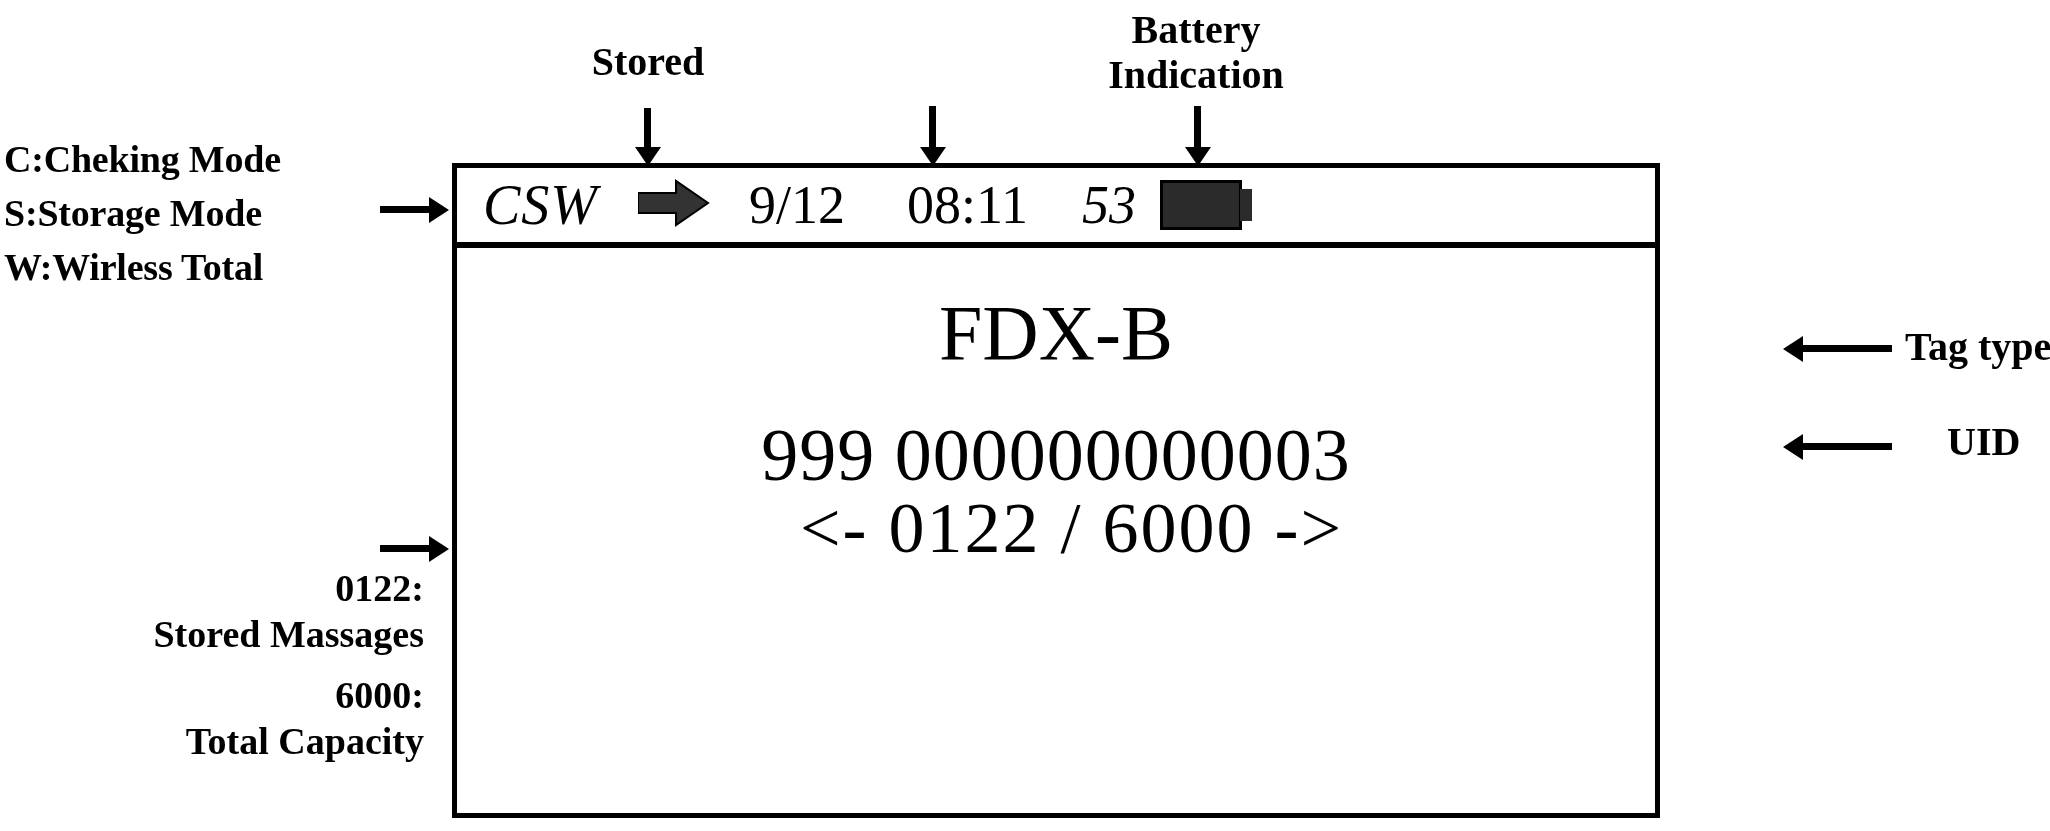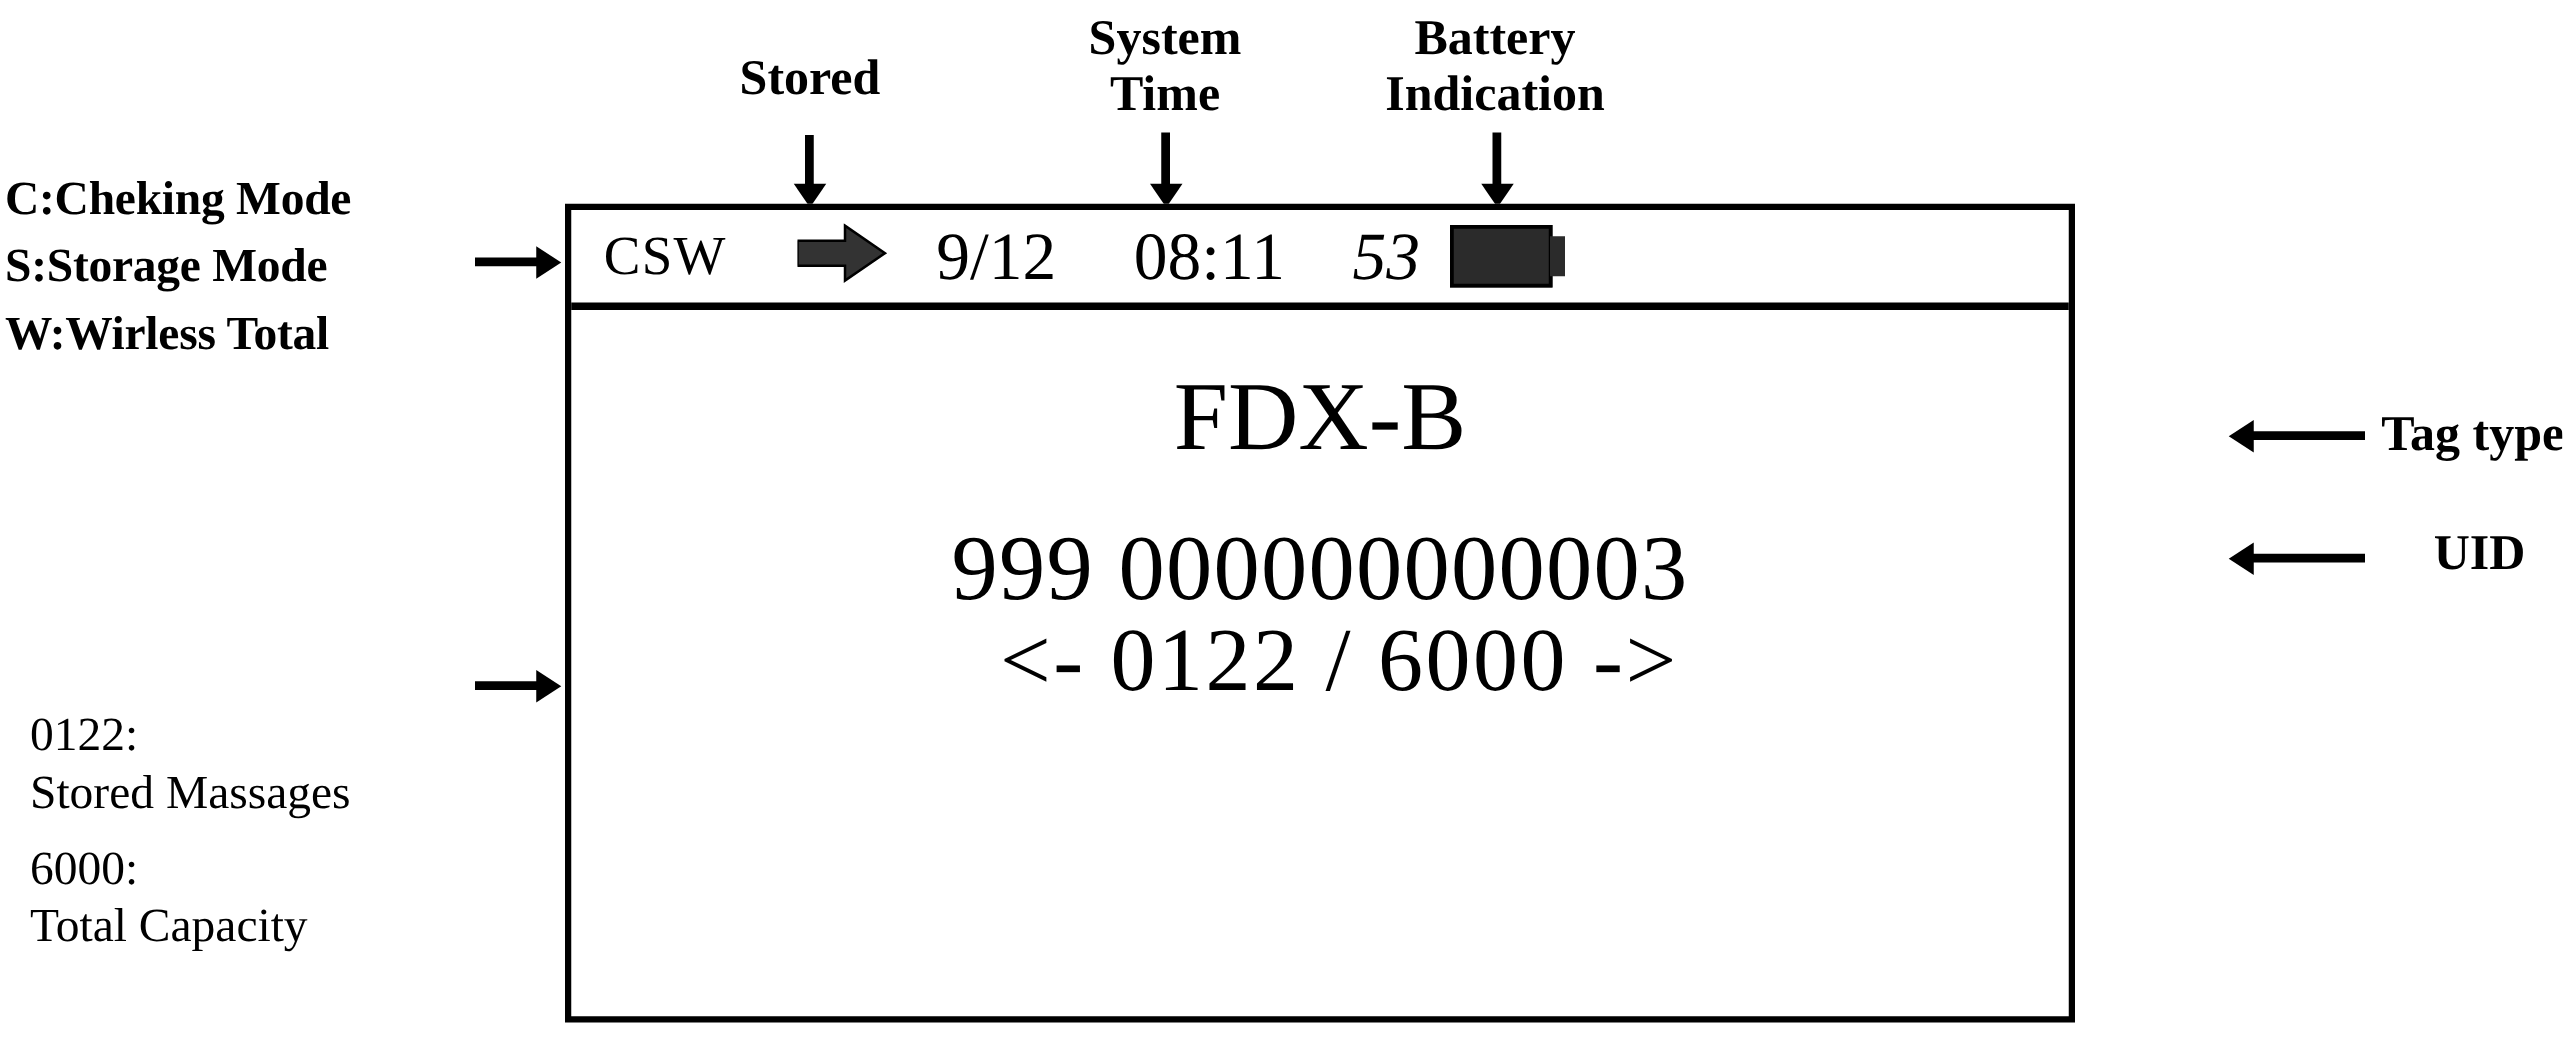--- a/index.html
+++ b/index.html
@@ -40,22 +40,23 @@
   }
   #mode-legend .line { white-space: pre; }
 
   
   #capacity-legend {
     position: absolute;
     left: 24px;
     top: 565px;
     width: 400px;
     font-size: 38px;
-    font-weight: normal;
+    font-weight: bold;
     line-height: 1.22;
+    text-align: right;
   }
   #capacity-legend .num { display: block; }
   #capacity-legend .txt { display: block; margin-bottom: 14px; }
 
   
   #anno-wireless {
     left: 578px; top: 40px;
     font-size: 40px;
     text-align: center;
     width: 140px;
@@ -150,23 +151,24 @@
     border-bottom: 6px solid #000;
     display: flex;
     align-items: center;
     box-sizing: border-box;
   }
   #lcd-mode {
     position: absolute;
     left: 26px;
     top: 50%;
     transform: translateY(-50%);
-    font-size: 44px;
+    font-size: 56px;
     letter-spacing: 1px;
     line-height: 1;
+    font-style: italic;
   }
   #lcd-wireless-arrow {
     position: absolute;
     left: 181px;
     top: 50%;
     transform: translateY(-50%);
   }
   #lcd-date {
     position: absolute;
     left: 292px;
@@ -258,22 +260,20 @@
   <div id="capacity-legend">
     <span class="num">0122:</span>
     <span class="txt">Stored Massages</span>
     <span class="num">6000:</span>
     <span class="txt">Total Capacity</span>
   </div>
 
   <div class="arrow-right" style="left:380px; top:545px; width:52px;"></div>
 
   <div class="anno" id="anno-wireless">Stored</div>
-  <div class="anno" id="anno-systemtime">System
-Time</div>
   <div class="anno" id="anno-battery">Battery
 Indication</div>
 
   <div class="arrow-down" style="left:644px; top:108px; height:42px;"></div>
   <div class="arrow-down" style="left:929px; top:106px; height:44px;"></div>
   <div class="arrow-down" style="left:1194px; top:106px; height:44px;"></div>
 
   <div class="anno" id="anno-tagtype">Tag type</div>
   <div class="anno" id="anno-uid">UID</div>
 

